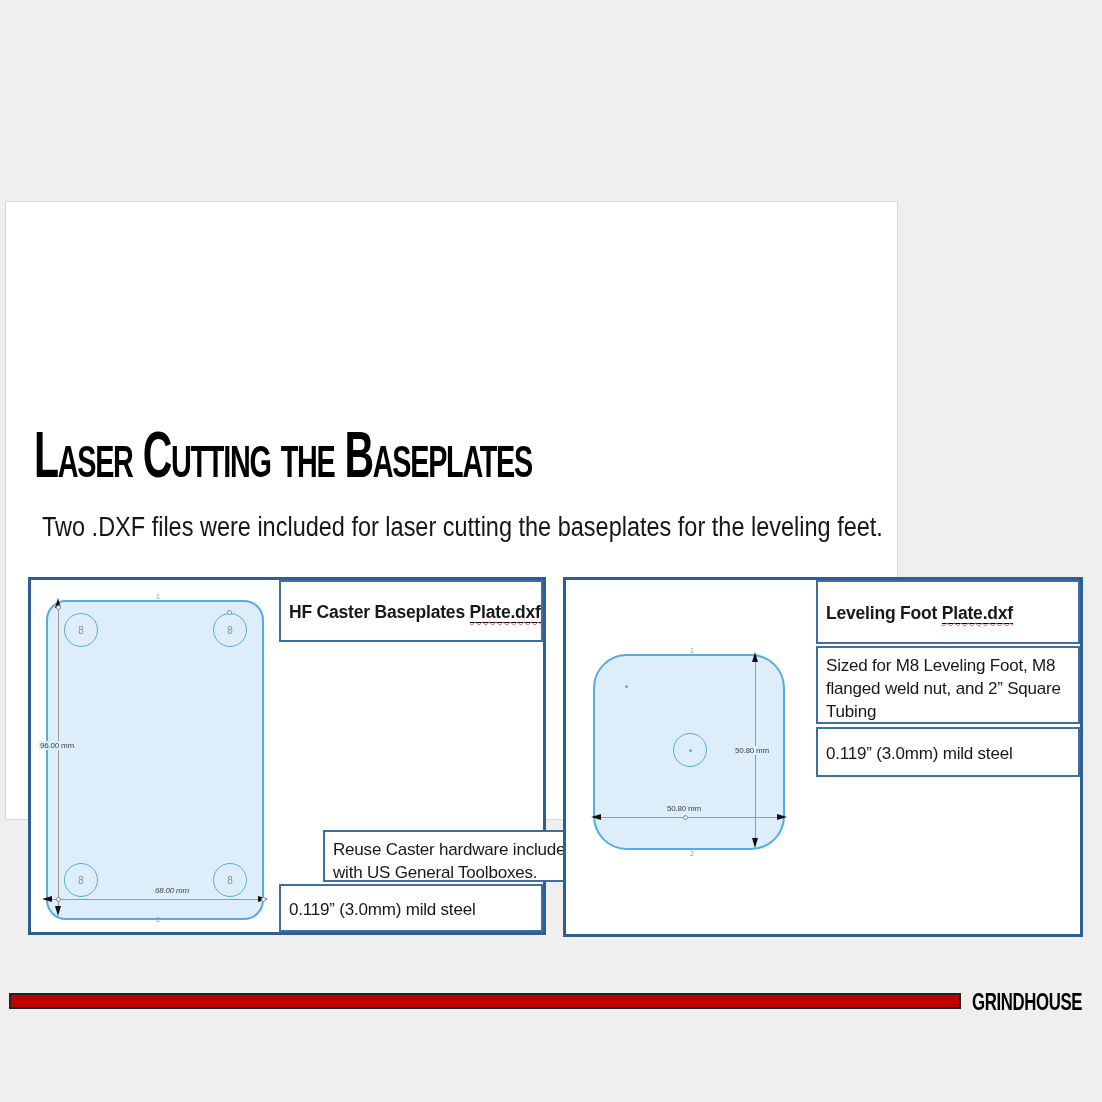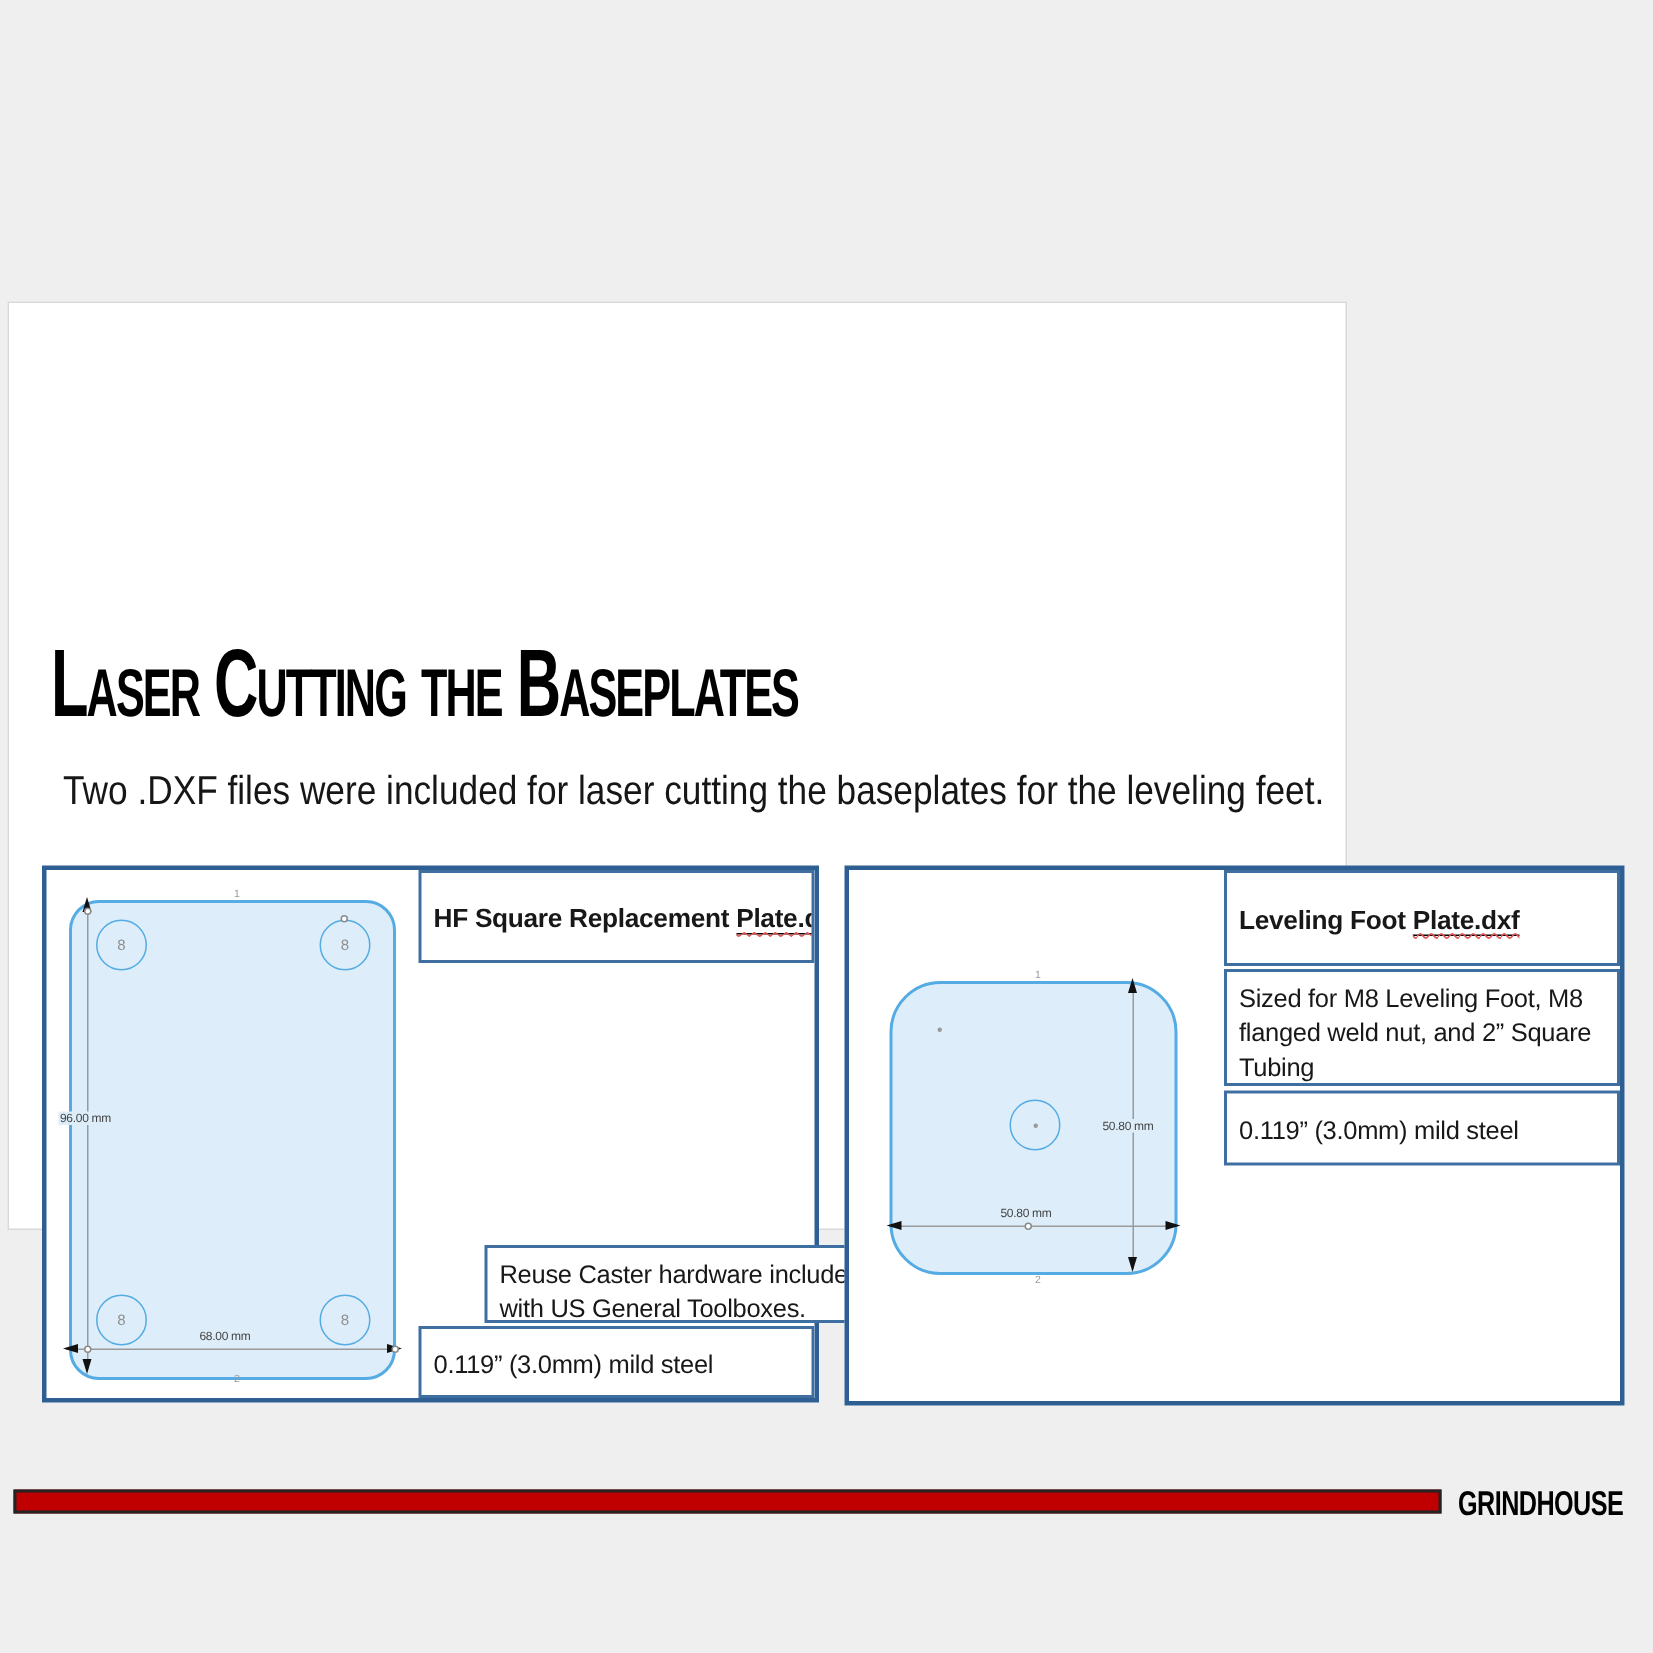--- a/index.html
+++ b/index.html
@@ -131,32 +131,32 @@
           </div>
 
         <div class="dimline" style="left:27px;top:27px;width:1px;height:306px;"></div>
         <div class="arr arr-up" style="left:24px;top:18px;"></div>
         <div class="arr arr-down" style="left:24px;top:326px;"></div>
         <div class="dimlabel" style="left:8px;top:161px;">96.00 mm</div>
 
         <div class="dimline" style="left:13px;top:319px;width:222px;height:1px;"></div>
         <div class="arr arr-left" style="left:11px;top:316px;"></div>
         <div class="arr arr-right" style="left:227px;top:316px;"></div>
-        <div class="dimlabel" style="left:101px;top:306px;">68.00 mm</div>
+        <div class="dimlabel" style="left:123px;top:306px;font-style:italic;">68.00 mm</div>
 
         <div class="omark" style="left:25px;top:25px;"></div>
         <div class="omark" style="left:25px;top:317px;"></div>
         <div class="omark" style="left:196px;top:30px;"></div>
         <div class="omark" style="left:230px;top:317px;"></div>
         <div class="refnum" style="left:125px;top:13px;">1</div>
         <div class="refnum" style="left:125px;top:336px;">2</div>
       </div>
 
       <div class="spec-col">
-        <div class="cell hdr lp-r1"><span><span>HF Square Replacement </span><span class="fname">Plate.dxf</span></span></div>
+        <div class="cell hdr lp-r1"><span><span>HF Caster Baseplates </span><span class="fname">Plate.dxf</span></span></div>
         <div class="cell lp-r4">Reuse Caster hardware included
 with US General Toolboxes.</div>
         <div class="cell lp-r5">0.119” (3.0mm) mild steel</div>
       </div>
 
     </div>
   </div>
 
   <div class="panel panel-right">
     <div class="panel-inner">

